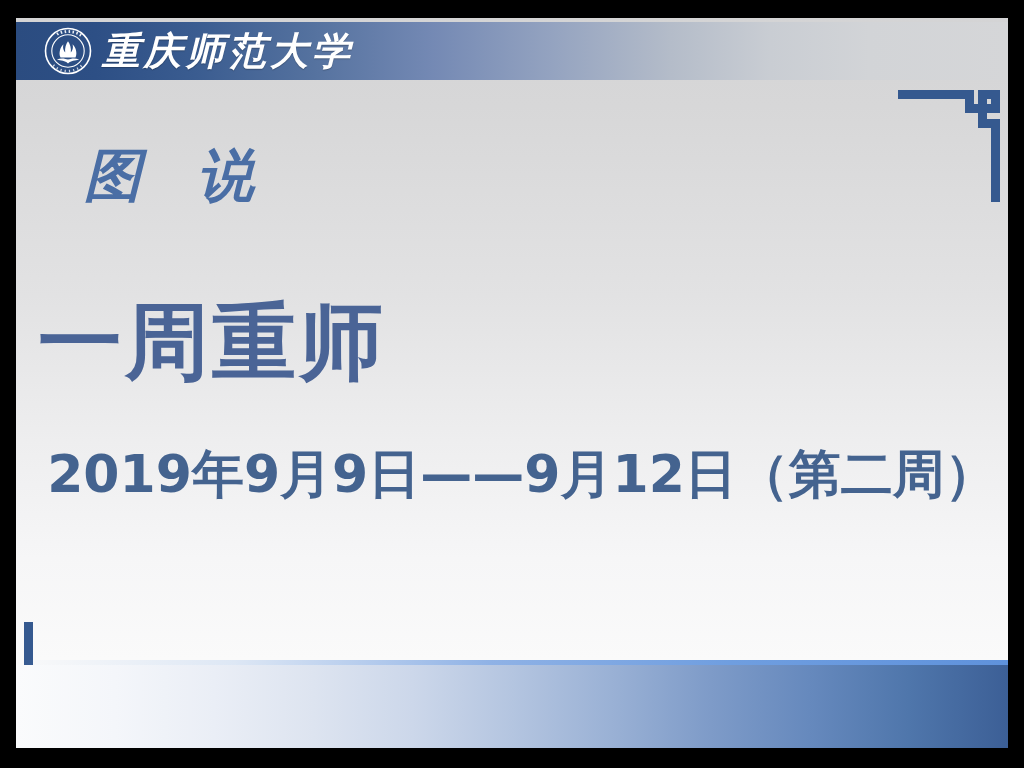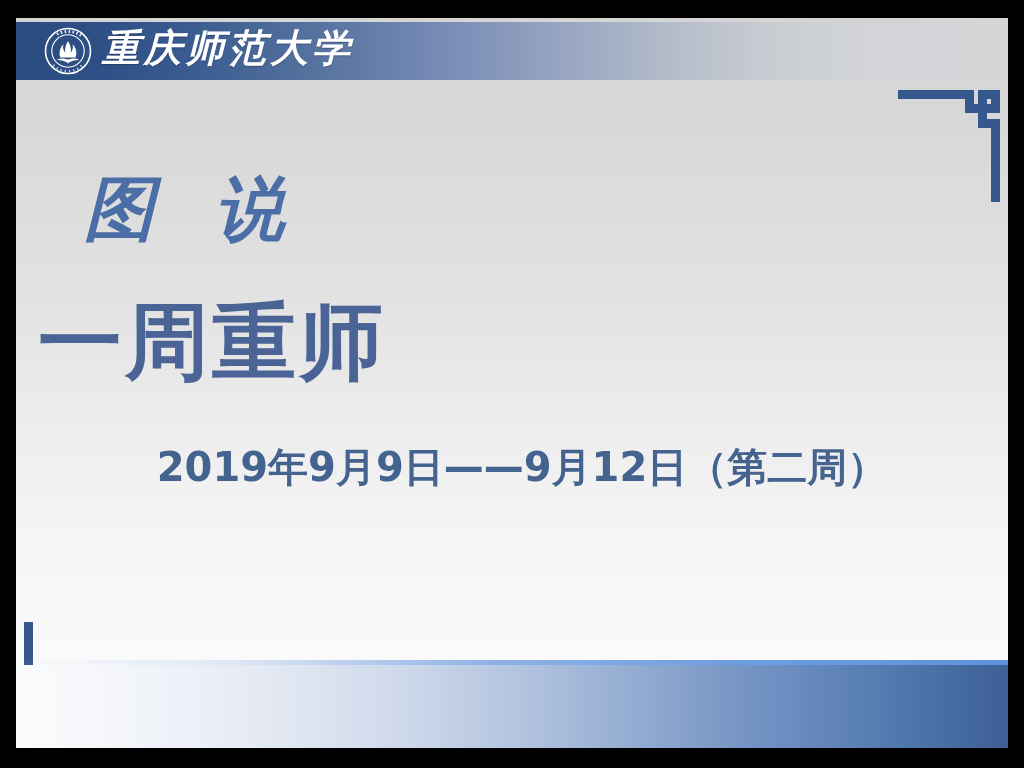--- a/index.html
+++ b/index.html
@@ -72,21 +72,21 @@
   #school-name {
     position: absolute;
     left: 86px;
     top: 2px;
     height: 54px;
     line-height: 54px;
     color: #ffffff;
     font-size: 38px;
     font-weight: bold;
     letter-spacing: 4px;
-    font-family: Liberation Mono, monospace;
+    font-family: Liberation Sans, sans-serif;
     font-style: italic;
     white-space: nowrap;
     text-shadow: 0 1px 1px rgba(0,0,0,0.25);
   }
 
   
   #ornament-top-right {
     position: absolute;
     right: 2px;
     top: 64px;
@@ -100,28 +100,27 @@
     width: 116px;
     height: 128px;
   }
 
   
   #brush-title {
     position: absolute;
     left: 68px;
     top: 128px;
     color: #4a6ea5;
-    font-size: 70px;
+    font-size: 57px;
     line-height: 1;
     font-weight: bold;
     font-style: italic;
     letter-spacing: 18px;
     font-family: "DejaVu Serif", "Liberation Serif", serif;
     white-space: nowrap;
-    margin-top: 28px;
   }
 
   #main-title {
     position: absolute;
     left: 0;
     top: 280px;
     width: 992px;
     text-align: left;
     color: #4a6496;
     font-size: 84px;
@@ -134,21 +133,21 @@
     box-sizing: border-box;
   }
 
   #date-subtitle {
     position: absolute;
     left: 0;
     top: 425px;
     width: 992px;
     text-align: center;
     color: #44638f;
-    font-size: 40px;
+    font-size: 52px;
     line-height: 1.2;
     font-weight: bold;
     letter-spacing: 0px;
     font-family: "DejaVu Sans", "Liberation Sans", sans-serif;
     white-space: nowrap;
     padding-left: 20px;
     box-sizing: border-box;
   }
 
   

